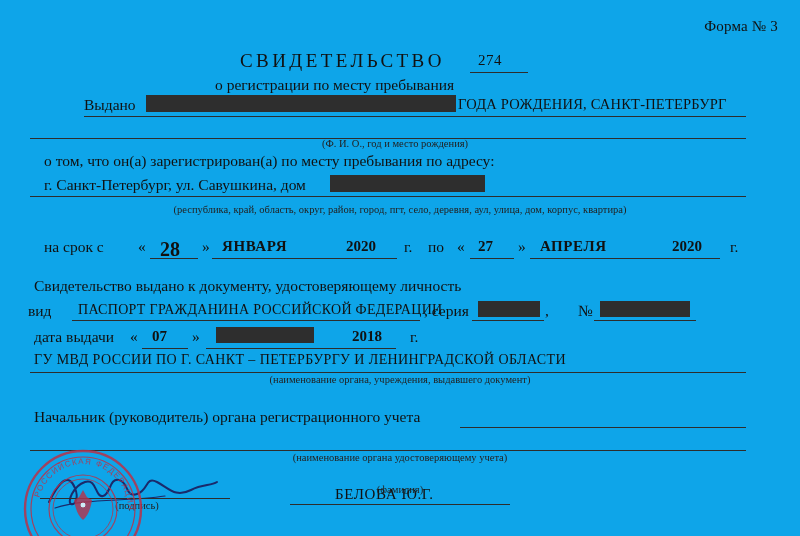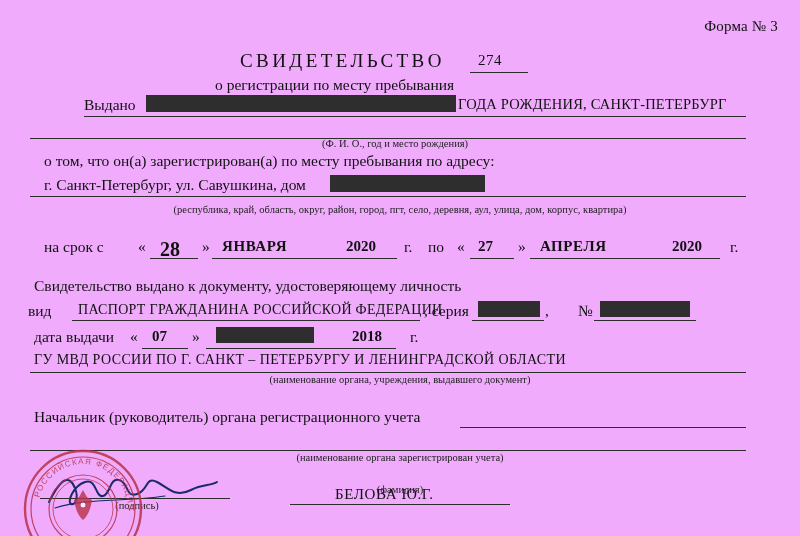--- a/index.html
+++ b/index.html
@@ -8,21 +8,21 @@
     background: #ffffff;
   }
   body {
     font-family: "Liberation Serif", serif;
     color: #111;
   }
   #page {
     position: relative;
     width: 800px;
     height: 536px;
-    background: #f0abfc;
+    background: #0ea5e9;
     overflow: hidden;
   }
   .abs { position: absolute; }
   .txt { white-space: nowrap; }
 
   .form-no {
     top: 18px; right: 22px;
     font-size: 15px;
     letter-spacing: 0.2px;
   }
@@ -220,21 +220,21 @@
   <div class="abs rule u-d3"></div>
   <div class="abs rule u-m3"></div>
 
   <div class="abs txt r-organ">ГУ  МВД  РОССИИ  ПО  Г. САНКТ – ПЕТЕРБУРГУ  И  ЛЕНИНГРАДСКОЙ ОБЛАСТИ</div>
   <div class="abs rule u-organ"></div>
   <div class="abs caption cap-organ">(наименование органа, учреждения, выдавшего документ)</div>
 
   <div class="abs txt lbl r-nach-label">Начальник (руководитель) органа регистрационного учета</div>
   <div class="abs rule u-nach"></div>
   <div class="abs rule u-nach2"></div>
-  <div class="abs caption cap-nach">(наименование органа зарегистрирован учета)</div>
+  <div class="abs caption cap-nach">(наименование органа удостоверяющему учета)</div>
 
   <svg class="abs sign" viewBox="0 0 175 42">
     <path d="M4 34 C 16 10, 24 6, 30 20 C 34 30, 30 38, 26 36 C 22 34, 28 18, 40 14 C 52 10, 50 30, 58 28 C 66 26, 64 10, 74 12 C 84 14, 80 30, 92 26 C 104 22, 100 8, 112 14 C 124 20, 130 30, 146 22 C 158 16, 166 18, 172 14" fill="none" stroke="#1a2a6b" stroke-width="2" stroke-linecap="round"></path>
     <path d="M10 40 C 40 30, 80 34, 120 28" fill="none" stroke="#1a2a6b" stroke-width="1.2" stroke-linecap="round"></path>
   </svg>
 
   <div class="abs rule u-podpis"></div>
   <div class="abs caption cap-podpis">(подпись)</div>
 
   <div class="abs txt r-fio">БЕЛОВА Ю.Г.</div>

